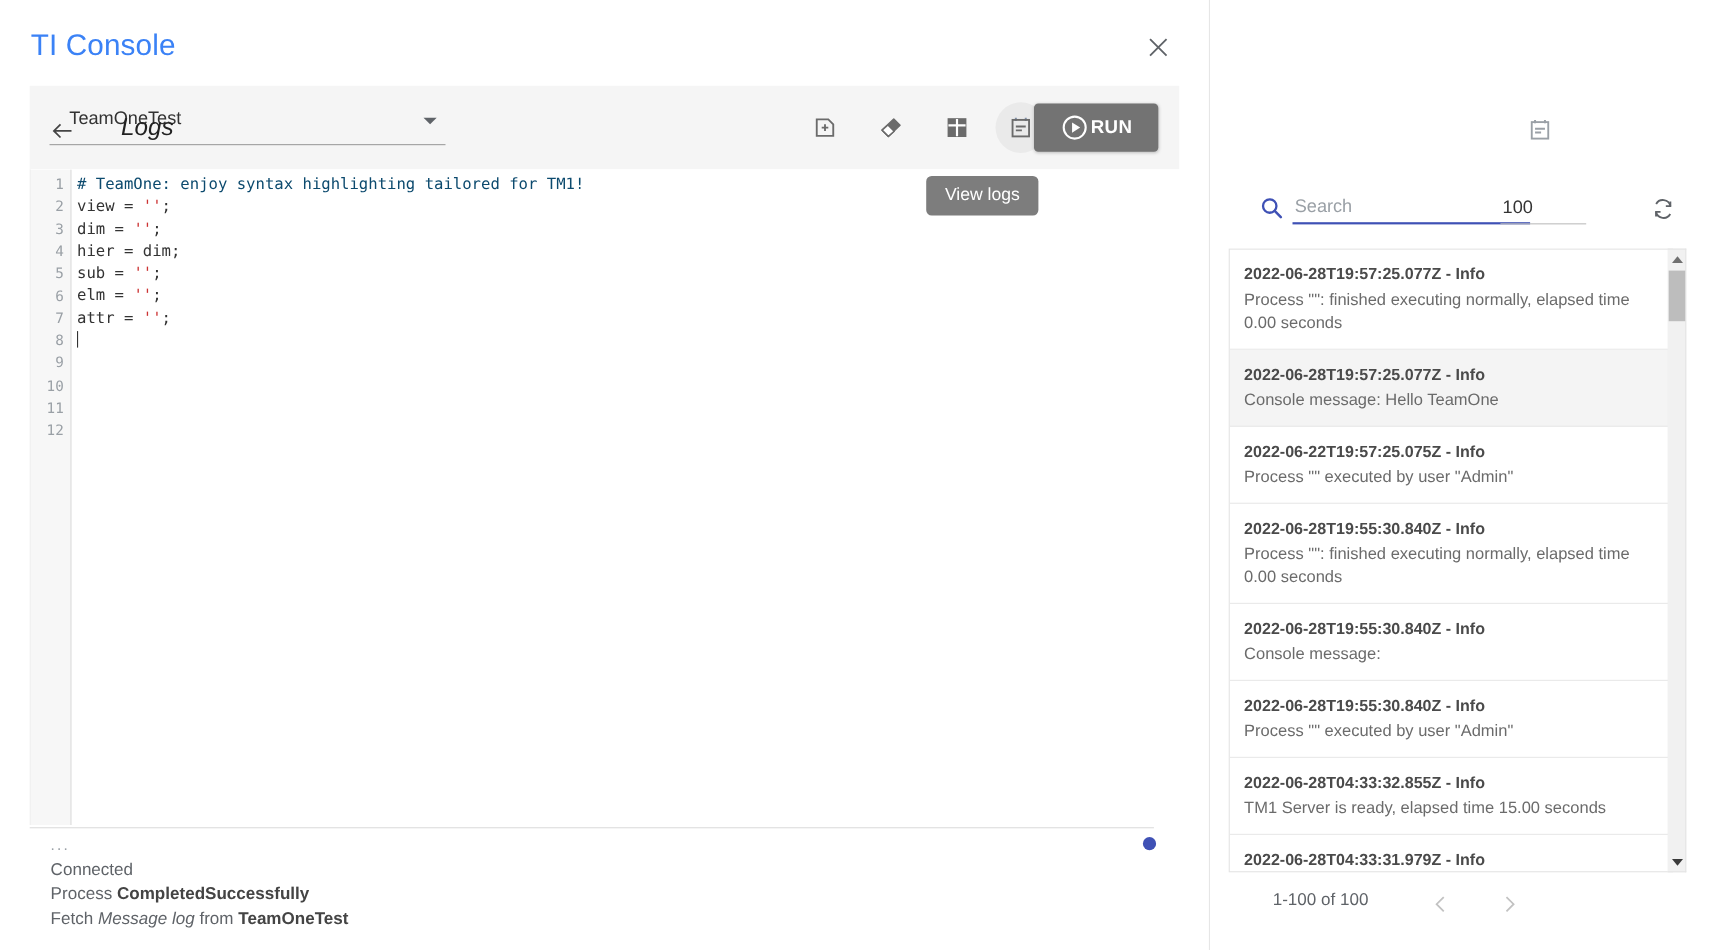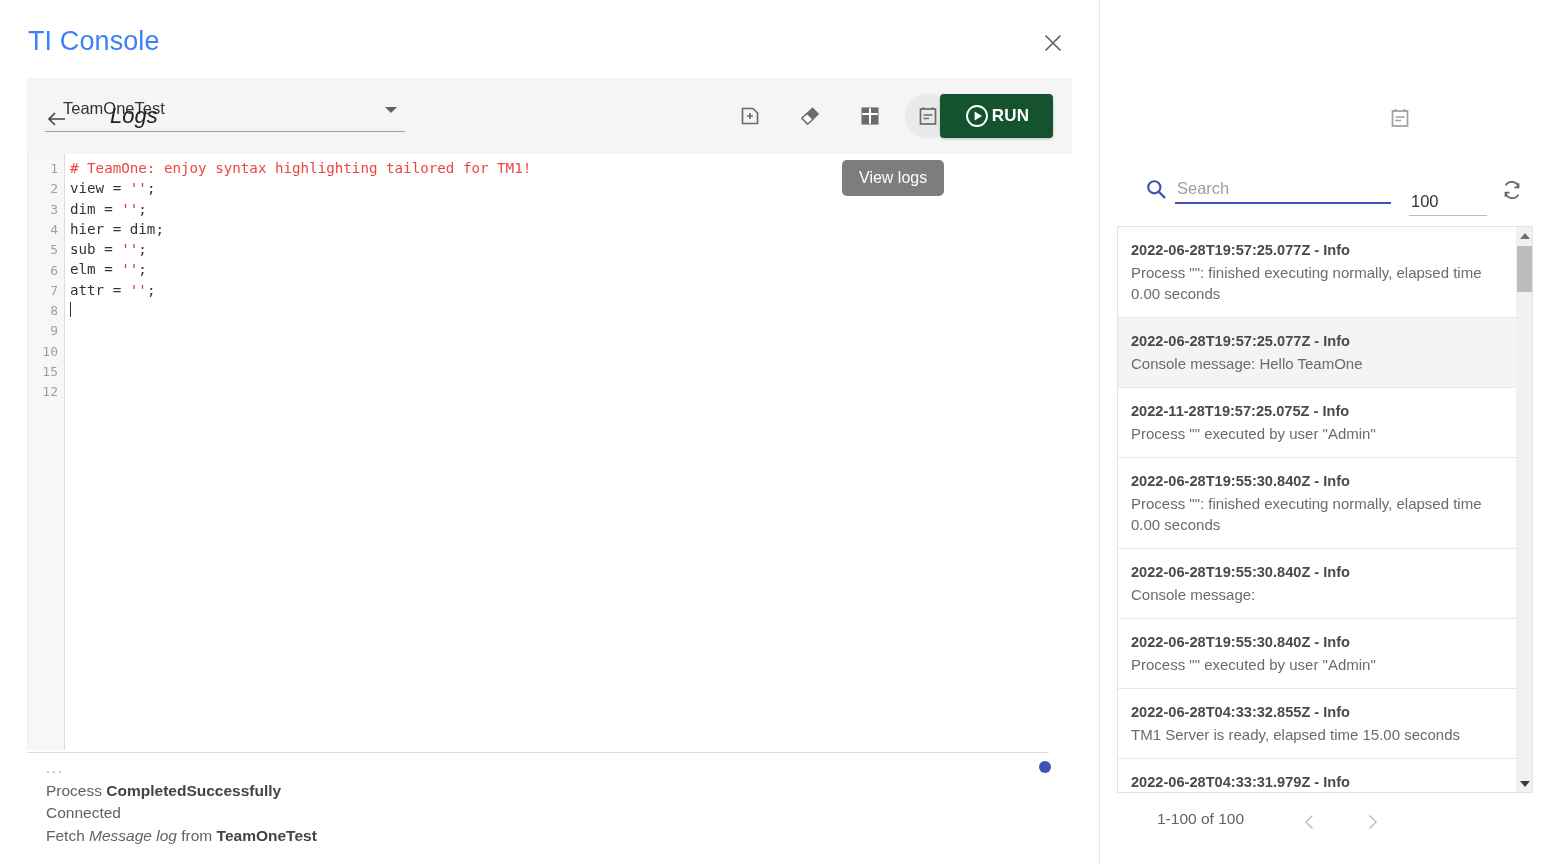--- a/index.html
+++ b/index.html
@@ -64,21 +64,21 @@
   .tb-icon-btn {
     position: absolute; top: 15px;
     width: 46px; height: 46px;
     display: flex; align-items: center; justify-content: center;
     cursor: pointer; border-radius: 50%;
   }
   .tb-icon-btn.active { background: #eaeaea; }
   #run-btn {
     position: absolute; left: 913px; top: 16px;
     width: 113px; height: 44px;
-    background: #14532d; border-radius: 4px;
+    background: #737373; border-radius: 4px;
     display: flex; align-items: center; justify-content: center;
     gap: 2px; cursor: pointer;
     box-shadow: 0 1px 3px rgba(0,0,0,0.22);
   }
   #run-label {
     color: #fff; font-size: 17px; font-weight: 700; letter-spacing: 0.3px;
   }
 
   
   #tooltip-viewlogs {
@@ -108,21 +108,21 @@
   }
   #code-area {
     position: absolute; left: 38px; top: 0; right: 0; height: 596px;
     padding: 4px 0 0 4px;
   }
   .code-line {
     font-family: "DejaVu Sans Mono", monospace;
     font-size: 14.2px; line-height: 20.3px; height: 20.3px;
     white-space: pre; color: #333;
   }
-  .tok-comment { color: #ef4444; }
+  .tok-comment { color: #0c4a6e; }
   .tok-str { color: #cc3333; }
   .tok-fn { color: #8e44ad; }
   .caret {
     display: inline-block; width: 1px; height: 15px;
     background: #333; vertical-align: -2px;
   }
 
   
   #status-sep {
     position: absolute; left: 27px; top: 752px; width: 1022px; height: 1px;
@@ -165,25 +165,25 @@
   }
   #search-field {
     position: absolute; left: 1175px; top: 175px;
     width: 216px; height: 29px;
     border: none; border-bottom: 2px solid #3f51b5;
     outline: none; background: transparent;
     font-family: "Liberation Sans", sans-serif; font-size: 16.5px; color: #333;
   }
   #search-field::placeholder { color: #9aa0a6; }
   #limit-field {
-    position: absolute; left: 1409px; top: 176px;
+    position: absolute; left: 1364px; top: 176px;
     width: 78px; height: 28px;
     border: none; border-bottom: 1px solid #bdbdbd;
     outline: none; background: transparent;
-    font-family: "Liberation Sans", sans-serif; font-size: 16.5px; color: #333; margin-top: 12px;
+    font-family: "Liberation Sans", sans-serif; font-size: 16.5px; color: #333;
   }
   #refresh-btn {
     position: absolute; left: 1499px; top: 177px;
     width: 26px; height: 26px; cursor: pointer;
     display: flex; align-items: center; justify-content: center;
   }
 
   
   #log-list {
     position: absolute; left: 1117px; top: 226px;
@@ -309,43 +309,43 @@
           <div class="gutter-num" style="top: 5px;">1</div>
           <div class="gutter-num" style="top: 25.3px;">2</div>
           <div class="gutter-num" style="top: 45.6px;">3</div>
           <div class="gutter-num" style="top: 65.9px;">4</div>
           <div class="gutter-num" style="top: 86.2px;">5</div>
           <div class="gutter-num" style="top: 106.5px;">6</div>
           <div class="gutter-num" style="top: 126.8px;">7</div>
           <div class="gutter-num" style="top: 147.1px;">8</div>
           <div class="gutter-num" style="top: 167.4px;">9</div>
           <div class="gutter-num" style="top: 187.7px;">10</div>
-          <div class="gutter-num" style="top: 208px;">15</div>
+          <div class="gutter-num" style="top: 208px;">11</div>
           <div class="gutter-num" style="top: 228.3px;">12</div>
         </div>
       <div id="code-area">
           <div class="code-line"><span class="tok-comment"># TeamOne: enjoy syntax highlighting tailored for TM1!</span></div>
           <div class="code-line">view = <span class="tok-str">''</span>;</div>
           <div class="code-line">dim = <span class="tok-str">''</span>;</div>
           <div class="code-line">hier = dim;</div>
           <div class="code-line">sub = <span class="tok-str">''</span>;</div>
           <div class="code-line">elm = <span class="tok-str">''</span>;</div>
           <div class="code-line">attr = <span class="tok-str">''</span>;</div>
           <div class="code-line"><span class="caret"></span></div>
           <div class="code-line">&nbsp;</div>
           <div class="code-line">&nbsp;</div>
         </div>
     </div>
 
     <div id="status-sep"></div>
     <div id="status-dot"></div>
     <div id="status-lines">
       <div class="dots">...</div>
+      <div>Connected</div>
       <div><span>Process </span><b>CompletedSuccessfully</b></div>
-      <div>Connected</div>
       <div><span>Fetch </span><i>Message log</i><span> from </span><b>TeamOneTest</b></div>
     </div>
   </div>
 
   <div id="panel-divider"></div>
 
   <div id="right-panel"></div>
 
   <div id="back-arrow">
     <svg width="24" height="24" viewBox="0 0 24 24">
@@ -381,21 +381,21 @@
   <div id="log-list">
       <div class="log-entry">
         <div class="log-ts">2022-06-28T19:57:25.077Z - Info</div>
         <div class="log-msg">Process "": finished executing normally, elapsed time 0.00 seconds</div>
       </div>
       <div class="log-entry selected">
         <div class="log-ts">2022-06-28T19:57:25.077Z - Info</div>
         <div class="log-msg">Console message: Hello TeamOne</div>
       </div>
       <div class="log-entry">
-        <div class="log-ts">2022-11-28T19:57:25.075Z - Info</div>
+        <div class="log-ts">2022-06-22T19:57:25.075Z - Info</div>
         <div class="log-msg">Process "" executed by user "Admin"</div>
       </div>
       <div class="log-entry">
         <div class="log-ts">2022-06-28T19:55:30.840Z - Info</div>
         <div class="log-msg">Process "": finished executing normally, elapsed time 0.00 seconds</div>
       </div>
       <div class="log-entry">
         <div class="log-ts">2022-06-28T19:55:30.840Z - Info</div>
         <div class="log-msg">Console message:</div>
       </div>

